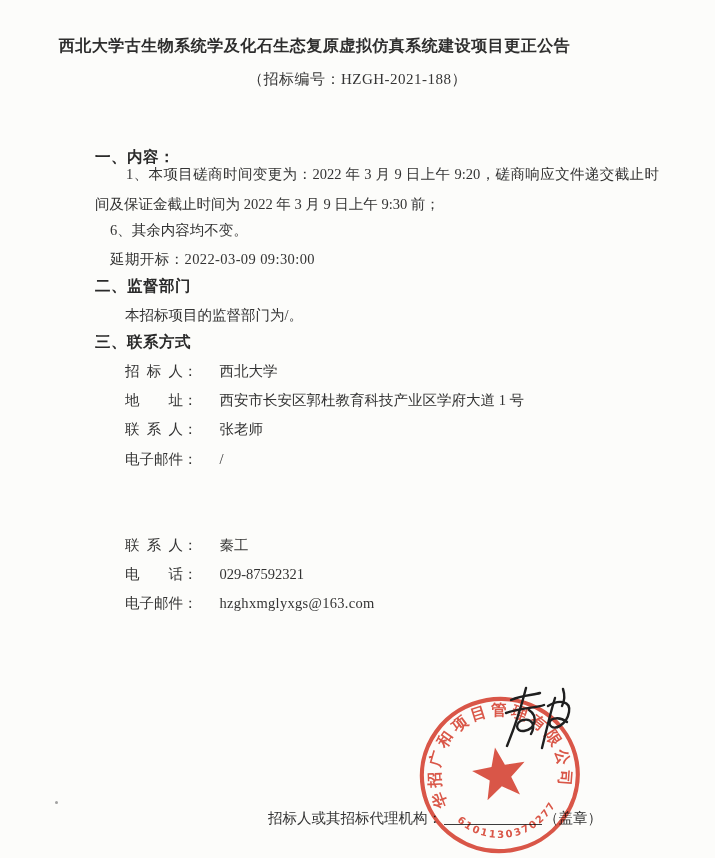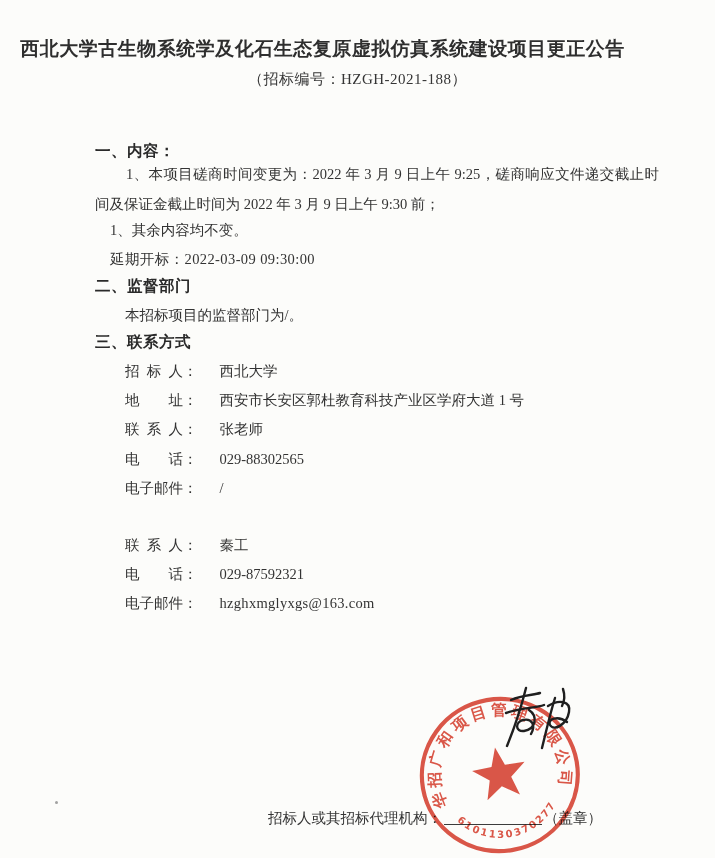--- a/index.html
+++ b/index.html
@@ -6,22 +6,22 @@
   .page{
     position:relative;
     width:715px;height:858px;
     background:#fcfcfa;
     font-family:"Liberation Serif","DejaVu Serif",serif;
     color:#333;
     overflow:hidden;
   }
   .abs{position:absolute;}
   .doc-title{
-    top:36px;left:16px;width:613px;text-align:center;
-    font-size:19px;font-weight:600;letter-spacing:.5px;color:#2e2e2e;
+    top:36px;left:8px;width:613px;text-align:center;
+    font-size:16px;font-weight:600;letter-spacing:.5px;color:#2e2e2e;
   }
   .doc-subtitle{
     top:70px;left:0;width:715px;text-align:center;
     font-size:15px;color:#353535;letter-spacing:.5px;
   }
   .sec-heading{
     font-size:15.5px;font-weight:700;color:#2a2a2a;letter-spacing:.5px;
   }
   .body-text{font-size:14.5px;color:#333;}
   .para1{
@@ -52,42 +52,39 @@
   .signoff{font-size:14.5px;color:#333;white-space:nowrap;}
 </style>
 </head>
 <body>
 
 <div class="page">
 
   <div class="abs doc-title">西北大学古生物系统学及化石生态复原虚拟仿真系统建设项目更正公告</div>
   <div class="abs doc-subtitle">（招标编号：HZGH-2021-188）</div>
 
-  <div class="abs sec-heading" style="left:95px;top:141px;font-family:Liberation Mono, monospace;">一、内容：</div>
-  <div class="abs body-text para1" style="left:95px;top:160px;">1、本项目磋商时间变更为：2022 年 3 月 9 日上午 9:25，磋商响应文件递交截止时间及保证金截止时间为 2022 年 3 月 9 日上午 9:30 前；</div>
-  <div class="abs body-text" style="left:110px;top:221px;">1、其余内容均不变。</div>
+  <div class="abs sec-heading" style="left:95px;top:147px;font-family:Liberation Mono, monospace;">一、内容：</div>
+  <div class="abs body-text para1" style="left:95px;top:160px;">1、本项目磋商时间变更为：2022 年 3 月 9 日上午 9:20，磋商响应文件递交截止时间及保证金截止时间为 2022 年 3 月 9 日上午 9:30 前；</div>
+  <div class="abs body-text" style="left:110px;top:221px;">6、其余内容均不变。</div>
   <div class="abs body-text" style="left:110px;top:250px;letter-spacing:.4px;">延期开标：2022-03-09 09:30:00</div>
 
   <div class="abs sec-heading" style="left:95px;top:276px;">二、监督部门</div>
   <div class="abs body-text" style="left:125px;top:306px;">本招标项目的监督部门为/。</div>
 
   <div class="abs sec-heading" style="left:95px;top:332px;">三、联系方式</div>
 
   <div class="abs body-text contact-block" style="left:125px;top:357px;">
     <div class="crow">
       <span class="lbl">招 标 人：</span><span class="val">西北大学</span>
     </div>
     <div class="crow">
       <span class="lbl">地　　址：</span><span class="val">西安市长安区郭杜教育科技产业区学府大道 1 号</span>
     </div>
     <div class="crow">
       <span class="lbl">联 系 人：</span><span class="val">张老师</span>
-    </div>
-    <div class="crow">
-      <span class="lbl">电　　话：</span><span class="val">029-88302565</span>
     </div>
     <div class="crow">
       <span class="lbl">电子邮件：</span><span class="val">/</span>
     </div>
   </div>
 
   <div class="abs body-text contact-block" style="left:125px;top:531px;">
     <div class="crow">
       <span class="lbl">联 系 人：</span><span class="val">秦工</span>
     </div>

